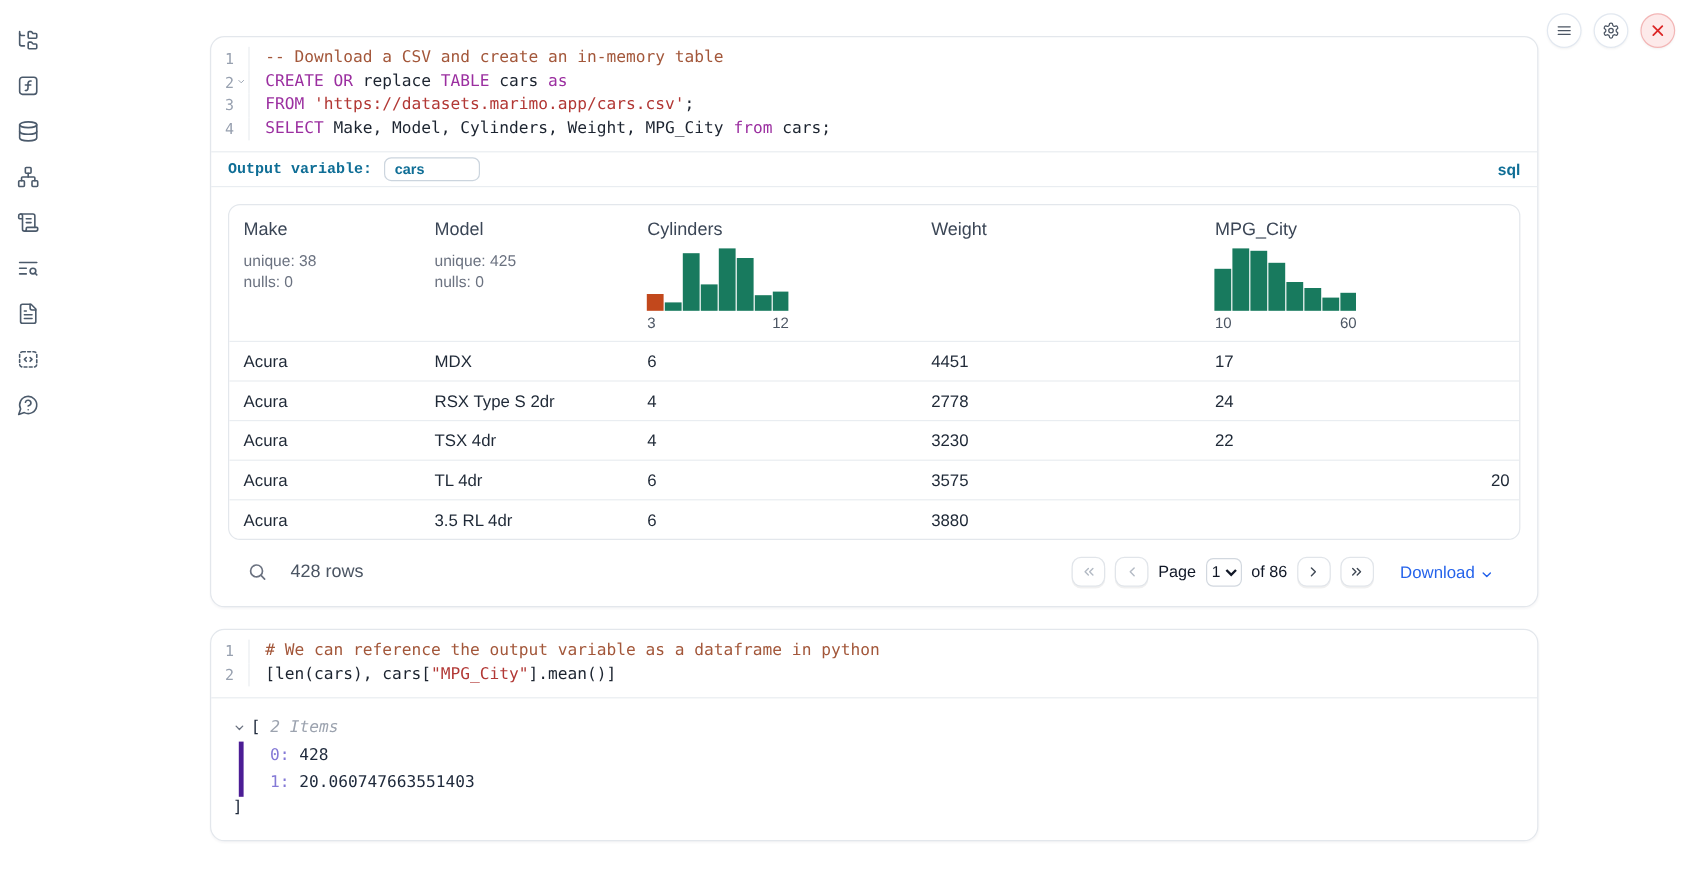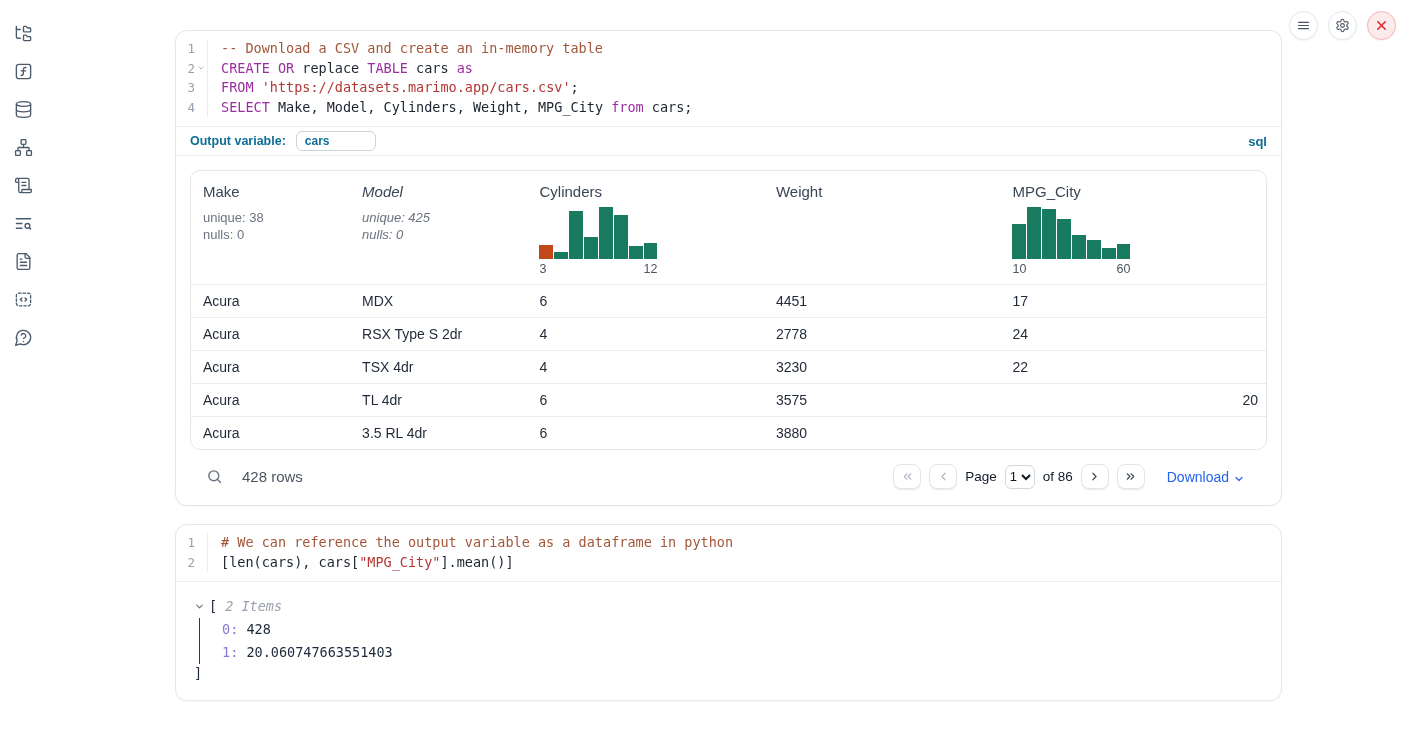--- a/index.html
+++ b/index.html
@@ -43,21 +43,21 @@
   .gutter .foldzone svg { width:8px; height:8px; }
   .code-text { padding-left:13px; white-space:pre; }
   .tok-keyword { color:var(--kw,#9b2fa0); }
   .tok-string  { color:var(--str,#b23835); }
   .tok-comment { color:var(--cmt,#a3573a); }
   .tok-plain   { color:#1c2430; }
 
   
   .outvar { display:flex; align-items:center; height:29px; padding:0 14px;
     border-top:1px solid #e9edf1; }
-  .outvar-label { font-size:12.5px; font-weight:700; color:var(--accent,#0f6e96); }
+  .outvar-label { font-size:12.5px; font-weight:700; color:var(--accent,#0f6e96);font-family:Liberation Mono, monospace; }
   .outvar-input { margin-left:10px; width:80px; height:20px; border:1px solid #ccd5de;
     border-radius:6px; padding:0 8px; font-size:12px; font-weight:700;
     color:var(--accent,#0f6e96); font-family:"Liberation Sans",sans-serif; outline:none; }
   .lang-badge { margin-left:auto; font-size:13px; font-weight:700; color:var(--accent,#0f6e96); }
 
   
   .table-wrap { padding:14px 14px 0; border-top:1px solid #e9edf1; }
   .data-table { border:1px solid #e3e7ec; border-radius:10px; overflow:hidden; }
   .thead { display:flex; }
   .th { padding:12px 8px 8px 12px; cursor:pointer; }
@@ -90,21 +90,21 @@
     font-family:"Liberation Sans",sans-serif; }
   .download-btn svg { width:12px; height:12px; margin-top:2px; }
 
   
   .tree { padding:13px 18px 17px; border-top:1px solid #e9edf1;
     font-family:"DejaVu Sans Mono", monospace; font-size:13.5px; color:#1e293b; }
   .tree-head { display:flex; align-items:center; height:22px; }
   .tree-chevron { width:14px; height:14px; color:#6b7280; background:none; border:none; padding:0; margin-right:1px; cursor:pointer; }
   .tree-chevron svg { width:11px; height:11px; }
   .tree-count { color:#9ca3af; font-style:italic; margin-left:8px; }
-  .tree-body { border-left:1px solid #4c1d95; margin-left:5px; padding-left:22px; margin-top:1px; }
+  .tree-body { border-left:4px solid #4c1d95; margin-left:5px; padding-left:22px; margin-top:1px; }
   .tree-entry { height:23px; line-height:23px; }
   .tree-key { color:#8479d6; }
   .tree-close { height:19px; line-height:19px; }
 </style>
 </head>
 <body style="--kw: #9b2fa0; --str: #b23835; --cmt: #a3573a; --accent: #0f6e96; --dl: #2563eb; --close-red: #dc2626;">
 
 <nav class="sidebar" id="sidebar">
     <button class="side-btn"><span><svg viewBox="0 0 24 24" fill="none" stroke="currentColor" stroke-width="1.7" stroke-linecap="round" stroke-linejoin="round">
           <path d="M20 10a1 1 0 0 0 1-1V6a1 1 0 0 0-1-1h-2.5a1 1 0 0 1-.8-.4l-.9-1.2A1 1 0 0 0 15 3h-2a1 1 0 0 0-1 1v5a1 1 0 0 0 1 1Z"></path>
@@ -233,21 +233,21 @@
     <div class="table-wrap">
       <div class="data-table">
         <div class="thead" id="thead">
             <div class="th" style="flex: 0 0 14.8%;">
               <div class="th-title">Make</div>
               <div class="th-stats">
                 <div>unique: 38</div>
                 <div>nulls: 0</div>
               </div>
             </div>
-            <div class="th" style="flex: 0 0 16.5%; font-style: italic;">
+            <div class="th" style="flex: 0 0 16.5%;">
               <div class="th-title">Model</div>
               <div class="th-stats">
                 <div>unique: 425</div>
                 <div>nulls: 0</div>
               </div>
             </div>
             <div class="th" style="flex: 0 0 22%;">
               <div class="th-title">Cylinders</div>
               <div class="hist">
                 <div class="hist-bars">

